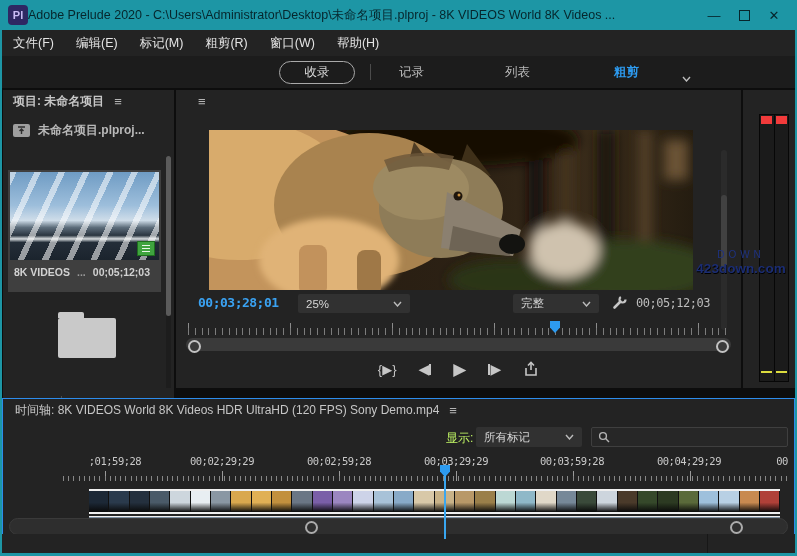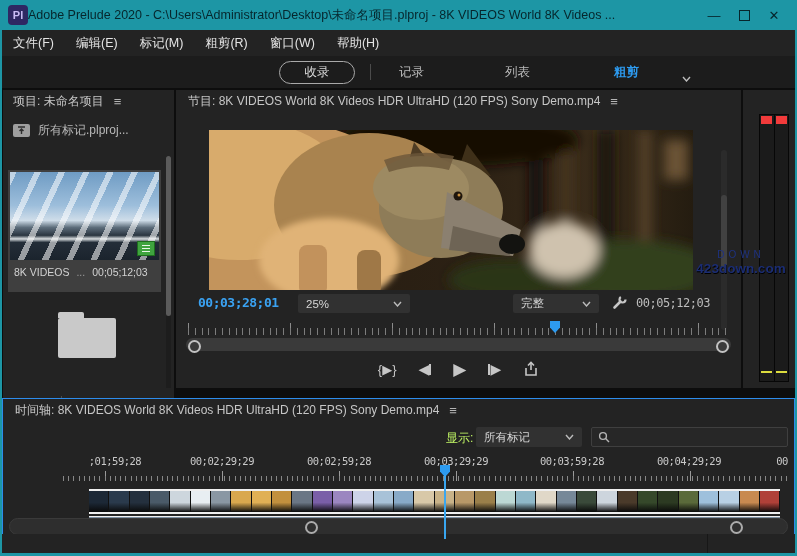--- a/index.html
+++ b/index.html
@@ -36,21 +36,21 @@
   #tab-roughcut{left:612px;color:#2D9BF0;font-weight:bold;}
   #mode-chevron{position:absolute;left:680px;top:12px;}
   .chev{width:9px;height:6px;display:inline-block;}
   
   #workspace{position:absolute;left:2px;top:88px;width:793px;height:448px;background:#0D0D0D;}
   .panel{position:absolute;background:#232323;}
   .phead{height:22px;display:flex;align-items:center;font-size:12px;color:#C6C6C6;
          white-space:nowrap;overflow:hidden;}
   .burger{color:#B5B5B5;font-size:13px;margin-left:10px;}
   
-  #project-panel{left:1px;top:2px;width:171px;height:332px;}
+  #project-panel{left:1px;top:2px;width:171px;height:332px;font-weight:bold;}
   #bin-row{position:absolute;left:10px;top:32px;display:flex;align-items:center;}
   #bin-icon{width:17px;height:13px;background:#9E9E9E;border-radius:2px;display:flex;
             align-items:center;justify-content:center;}
   #bin-label{margin-left:8px;font-size:12px;color:#B9B9B9;white-space:nowrap;}
   #clip-card{position:absolute;left:5px;top:80px;width:153px;height:122px;background:#3F3F3F;}
   #clip-thumb{position:absolute;left:2px;top:2px;width:149px;height:88px;
       background:
         repeating-linear-gradient(115deg,rgba(255,255,255,.55) 0 6px,rgba(255,255,255,0) 6px 22px),
         linear-gradient(180deg,#6f9cc4 0%,#9dbedb 38%,#cfdde9 55%,#5d6d7b 63%,#2a3540 72%,#d8dde0 76%,#232d38 80%,#1b242d 100%);}
   #clip-badge{position:absolute;right:4px;bottom:4px;width:16px;height:13px;background:#3FA43F;
@@ -208,21 +208,21 @@
     <div class="phead" style="padding-left:10px;">
       <span>项目: 未命名项目</span>
       <span class="burger">≡</span>
     </div>
     <div id="bin-row">
       <div id="bin-icon">
         <svg width="9" height="9" viewBox="0 0 9 9">
             <path d="M1 1 H8 M4.5 8 V3 M2.5 5 L4.5 3 L6.5 5" fill="none" stroke="#2e2e2e" stroke-width="1.4"></path>
           </svg>
       </div>
-      <span id="bin-label">所有标记.plproj...</span>
+      <span id="bin-label">未命名项目.plproj...</span>
     </div>
     <div id="clip-card">
       <div id="clip-thumb">
         <div id="clip-badge">
             <i></i>
           </div>
       </div>
       <div id="clip-caption">
         <span id="clip-name">8K VIDEOS</span>
         <span id="clip-dots">...</span>
@@ -248,21 +248,20 @@
         </svg>
       </div>
       <div id="zoom-small"></div>
       <div id="zoom-knob"></div>
       <div id="zoom-line"></div>
     </div>
   </div>
 
   <div class="panel" id="monitor-panel">
     <div class="phead" style="padding-left:12px;">
-      <span>节目: 8K VIDEOS   World 8K Videos HDR UltraHD  (120 FPS)  Sony Demo.mp4</span>
       <span class="burger">≡</span>
     </div>
     <div id="video">
       <svg width="484" height="160" viewBox="0 0 484 160">
         <defs>
           <linearGradient id="bgf" x1="0" y1="0" x2="1" y2="0">
             <stop offset="0" stop-color="#241a10"></stop>
               <stop offset="0.55" stop-color="#2c2114"></stop>
             <stop offset="0.8" stop-color="#3a2c1a"></stop>
               <stop offset="1" stop-color="#241c10"></stop>

